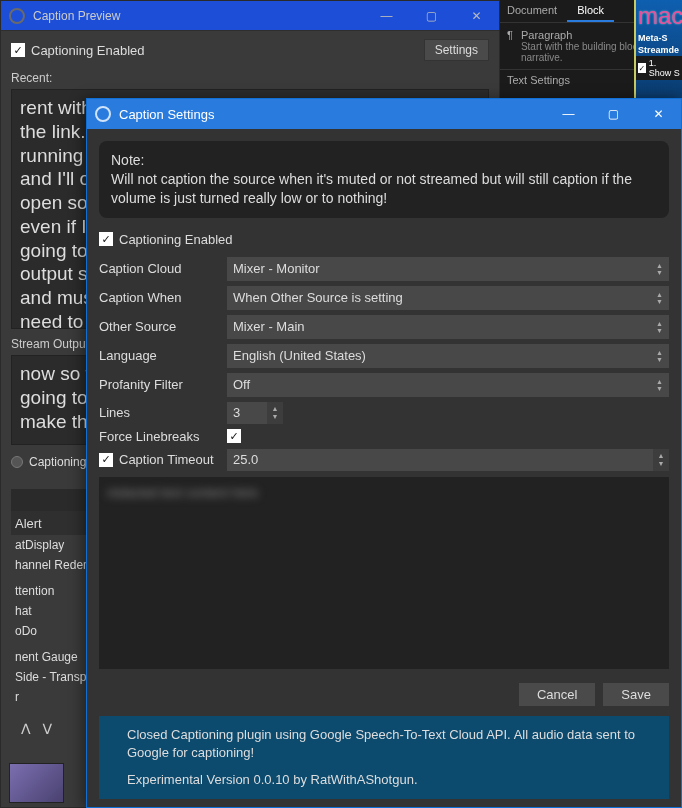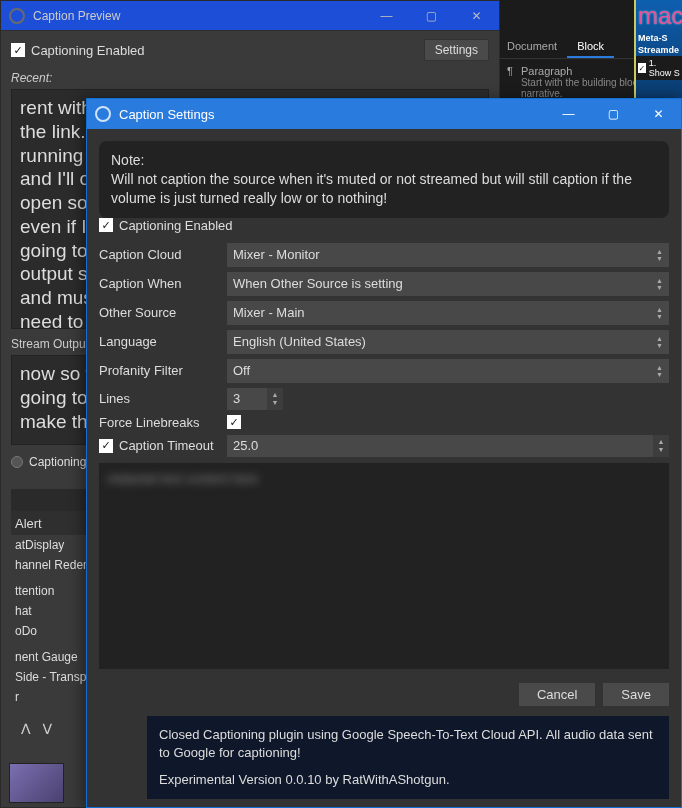--- a/index.html
+++ b/index.html
@@ -11,72 +11,72 @@
 .bg-titlebar { height: 30px; display: flex; align-items: center; background: #1d4ed8; border-bottom: 1px solid #2e2e2e; justify-content: flex-end; }
 .bg-titlebar .icon { width: 16px; height: 16px; border: 2px solid #6a6a6a; border-radius: 50%; margin: 0 8px; }
 .bg-titlebar .title { flex: 1; font-size: 12px; color: #ccc; }
 .win-btns { display: flex; }
 .win-btn { width: 45px; height: 30px; display: flex; align-items: center; justify-content: center; color: #bbb; font-size: 12px; }
 .bg-body { padding: 8px 10px; }
 .row1 { display: flex; align-items: center; justify-content: space-between; }
 .chk { display:flex; align-items:center; gap:6px; font-size:13px; }
 .chk .box { width:14px; height:14px; background:#fff; color:#111; font-size:11px; display:flex; align-items:center; justify-content:center; }
 .sbtn { background:#4a4a4a; border:1px solid #333; color:#ddd; padding:3px 10px; font-size:12px; }
-.recent-lbl { margin-top:10px; font-size:12px; color:#ccc;font-style:italic; }
+.recent-lbl { margin-top:10px; font-size:12px; color:#ccc; }
 .preview-box { margin-top:4px; background:#2b2b2b; border:1px solid #222; padding:6px 8px; color:#ddd; font-size:19px; line-height:1.25; height:240px; overflow:hidden; font-family: Verdana, sans-serif; }
 .stream-lbl { margin-top:8px; font-size:12px; color:#ccc; }
 .preview-box2 { margin-top:4px; background:#2b2b2b; border:1px solid #222; padding:6px 8px; color:#ddd; font-size:19px; line-height:1.25; height:90px; overflow:hidden; font-family: Verdana, sans-serif;}
 .cap-status { margin-top:10px; display:flex; align-items:center; gap:6px; font-size:12px; }
 .cap-status .dot { width:12px;height:12px;border-radius:50%;background:#555;border:1px solid #777;}
 .sources-hdr { margin-top:20px; background:#2a2a2a; padding:4px 20px; font-size:12px; text-align:center;}
 .src-list { font-size:12px; }
 .src-list div { padding:3px 4px; }
 .src-list div.sel { background:#2f2f2f; }
 .src-arrows { margin-top:8px; display:flex; gap:12px; padding-left:10px; font-size:14px; color:#ccc;}
 .thumb { position:absolute; left:8px; bottom:4px; width:55px; height:40px; background: linear-gradient(135deg,#7b6fb0,#4a4170); border:1px solid #222;}
 
 
 .rs { position:absolute; right:0; top:0; width:185px; height:100px; background:#1b1b1b; color:#aaa; font-size:11px; }
 .rs .tabs { display:flex; border-bottom:1px solid #333; }
-.rs .tabs span { padding:4px 10px;margin-top:36px; }
+.rs .tabs span { padding:4px 10px; }
 .rs .tabs .active { color:#fff; border-bottom:2px solid #2a7bde; }
 .rs .para { padding:6px 10px; }
 .rs .ts { padding:4px 10px; display:flex; justify-content:space-between; border-top:1px solid #333;}
 .rs-right { position:absolute; right:0; top:0; width:48px; height:100px; background: linear-gradient(#0e5fb0,#0a3a6c); color:#fff; font-size:11px; overflow:hidden; border-left:2px solid #c7c963;}
 .rs-right .logo { font-family: Impact, sans-serif; font-size:24px; color:#e94f9a; text-shadow:0 0 2px #7cc; padding:2px;}
 .rs-right .lines span{ display:block; font-size:9px; font-weight:bold; padding:1px 2px;}
 .rs-right .chk2 { background:#1b1b1b; padding:2px; font-size:9px; display:flex; align-items:center; gap:3px;}
 .rs-right .chk2 .b { width:10px;height:10px;background:#fff;color:#111;font-size:8px;display:flex;align-items:center;justify-content:center;}
 
 
 .fg-window { position:absolute; left:86px; top:98px; width:596px; height:710px; background:#333; border:1px solid #0f6fd4; box-shadow: -4px 0 12px rgba(0,0,0,0.4); }
 .fg-titlebar { height:30px; background:#2a7bde; display:flex; align-items:center; }
 .fg-titlebar .icon { width:16px;height:16px;border:2px solid #cfe3fa;border-radius:50%;margin:0 8px;}
 .fg-titlebar .title { flex:1; color:#fff; font-size:13px; }
 .fg-titlebar .win-btn { color:#fff; }
 .fg-body { padding:12px 12px 8px; height:calc(100% - 30px); display:flex; flex-direction:column; }
-.note-box { background:#222; border-radius:8px; padding:10px 12px; font-size:14px; line-height:1.35;}
+.note-box { background:#222; border-radius:8px; padding:10px 12px; margin-bottom:14px; font-size:14px; line-height:1.35;}
 .form-area { display:grid; grid-template-columns: 128px 1fr; row-gap:5px; align-items:center; font-size:13px; }
 .form-area label { color:#ddd; }
 .sel { background:#484848; color:#ddd; border:none; height:24px; display:flex; align-items:center; justify-content:space-between; padding:0 6px; font-size:13px;}
 .sel .arr { display:flex; flex-direction:column; font-size:7px; line-height:7px; color:#aaa;}
 .numbox { display:flex; align-items:center; }
 .numbox .val { background:#484848; width:40px; height:22px; display:flex; align-items:center; padding:0 6px;}
 .numbox .spin { background:#3d3d3d; width:16px; height:22px; display:flex; flex-direction:column; font-size:7px; color:#aaa; align-items:center; justify-content:center; line-height:8px;}
 .wide-num { display:flex; align-items:center; }
 .wide-num .val { background:#484848; flex:1; height:22px; display:flex; align-items:center; padding:0 6px;}
 .wide-num .spin { background:#3d3d3d; width:16px; height:22px; display:flex; flex-direction:column; font-size:7px; color:#aaa; align-items:center; justify-content:center; line-height:8px;}
 .chk2row { grid-column: 1 / span 2; display:flex; align-items:center; gap:6px;}
 .chkbox { width:14px;height:14px;background:#fff;color:#111;font-size:11px;display:flex;align-items:center;justify-content:center;}
 .banned-lbl { margin-top:14px; font-size:13px; }
 .banned-area { margin-top:6px; flex:1; min-height:150px; background:#222; border:none; color:#777; padding:8px; font-size:13px; resize:none;}
 .blurred { filter: blur(4px); color:#8a8a8a;}
 .btn-row { display:flex; justify-content:flex-end; gap:8px; padding:14px 0 10px; }
 .btn { background:#4a4a4a; border:none; color:#ddd; padding:4px 18px; font-size:13px;}
-.footer-box { background:#0f172a; padding:10px 12px; font-size:13px; line-height:1.35;margin-left:48px;}
+.footer-box { background:#0c4a6e; padding:10px 28px; font-size:13px; line-height:1.35;}
 .footer-box p { margin-bottom:10px; }
 </style>
 </head>
 <body>
 
 <div class="rs">
   <div class="tabs">
     <span>Document</span>
     <span class="active">Block</span>
     <span style="margin-left:auto;padding:4px 8px">✕</span>

